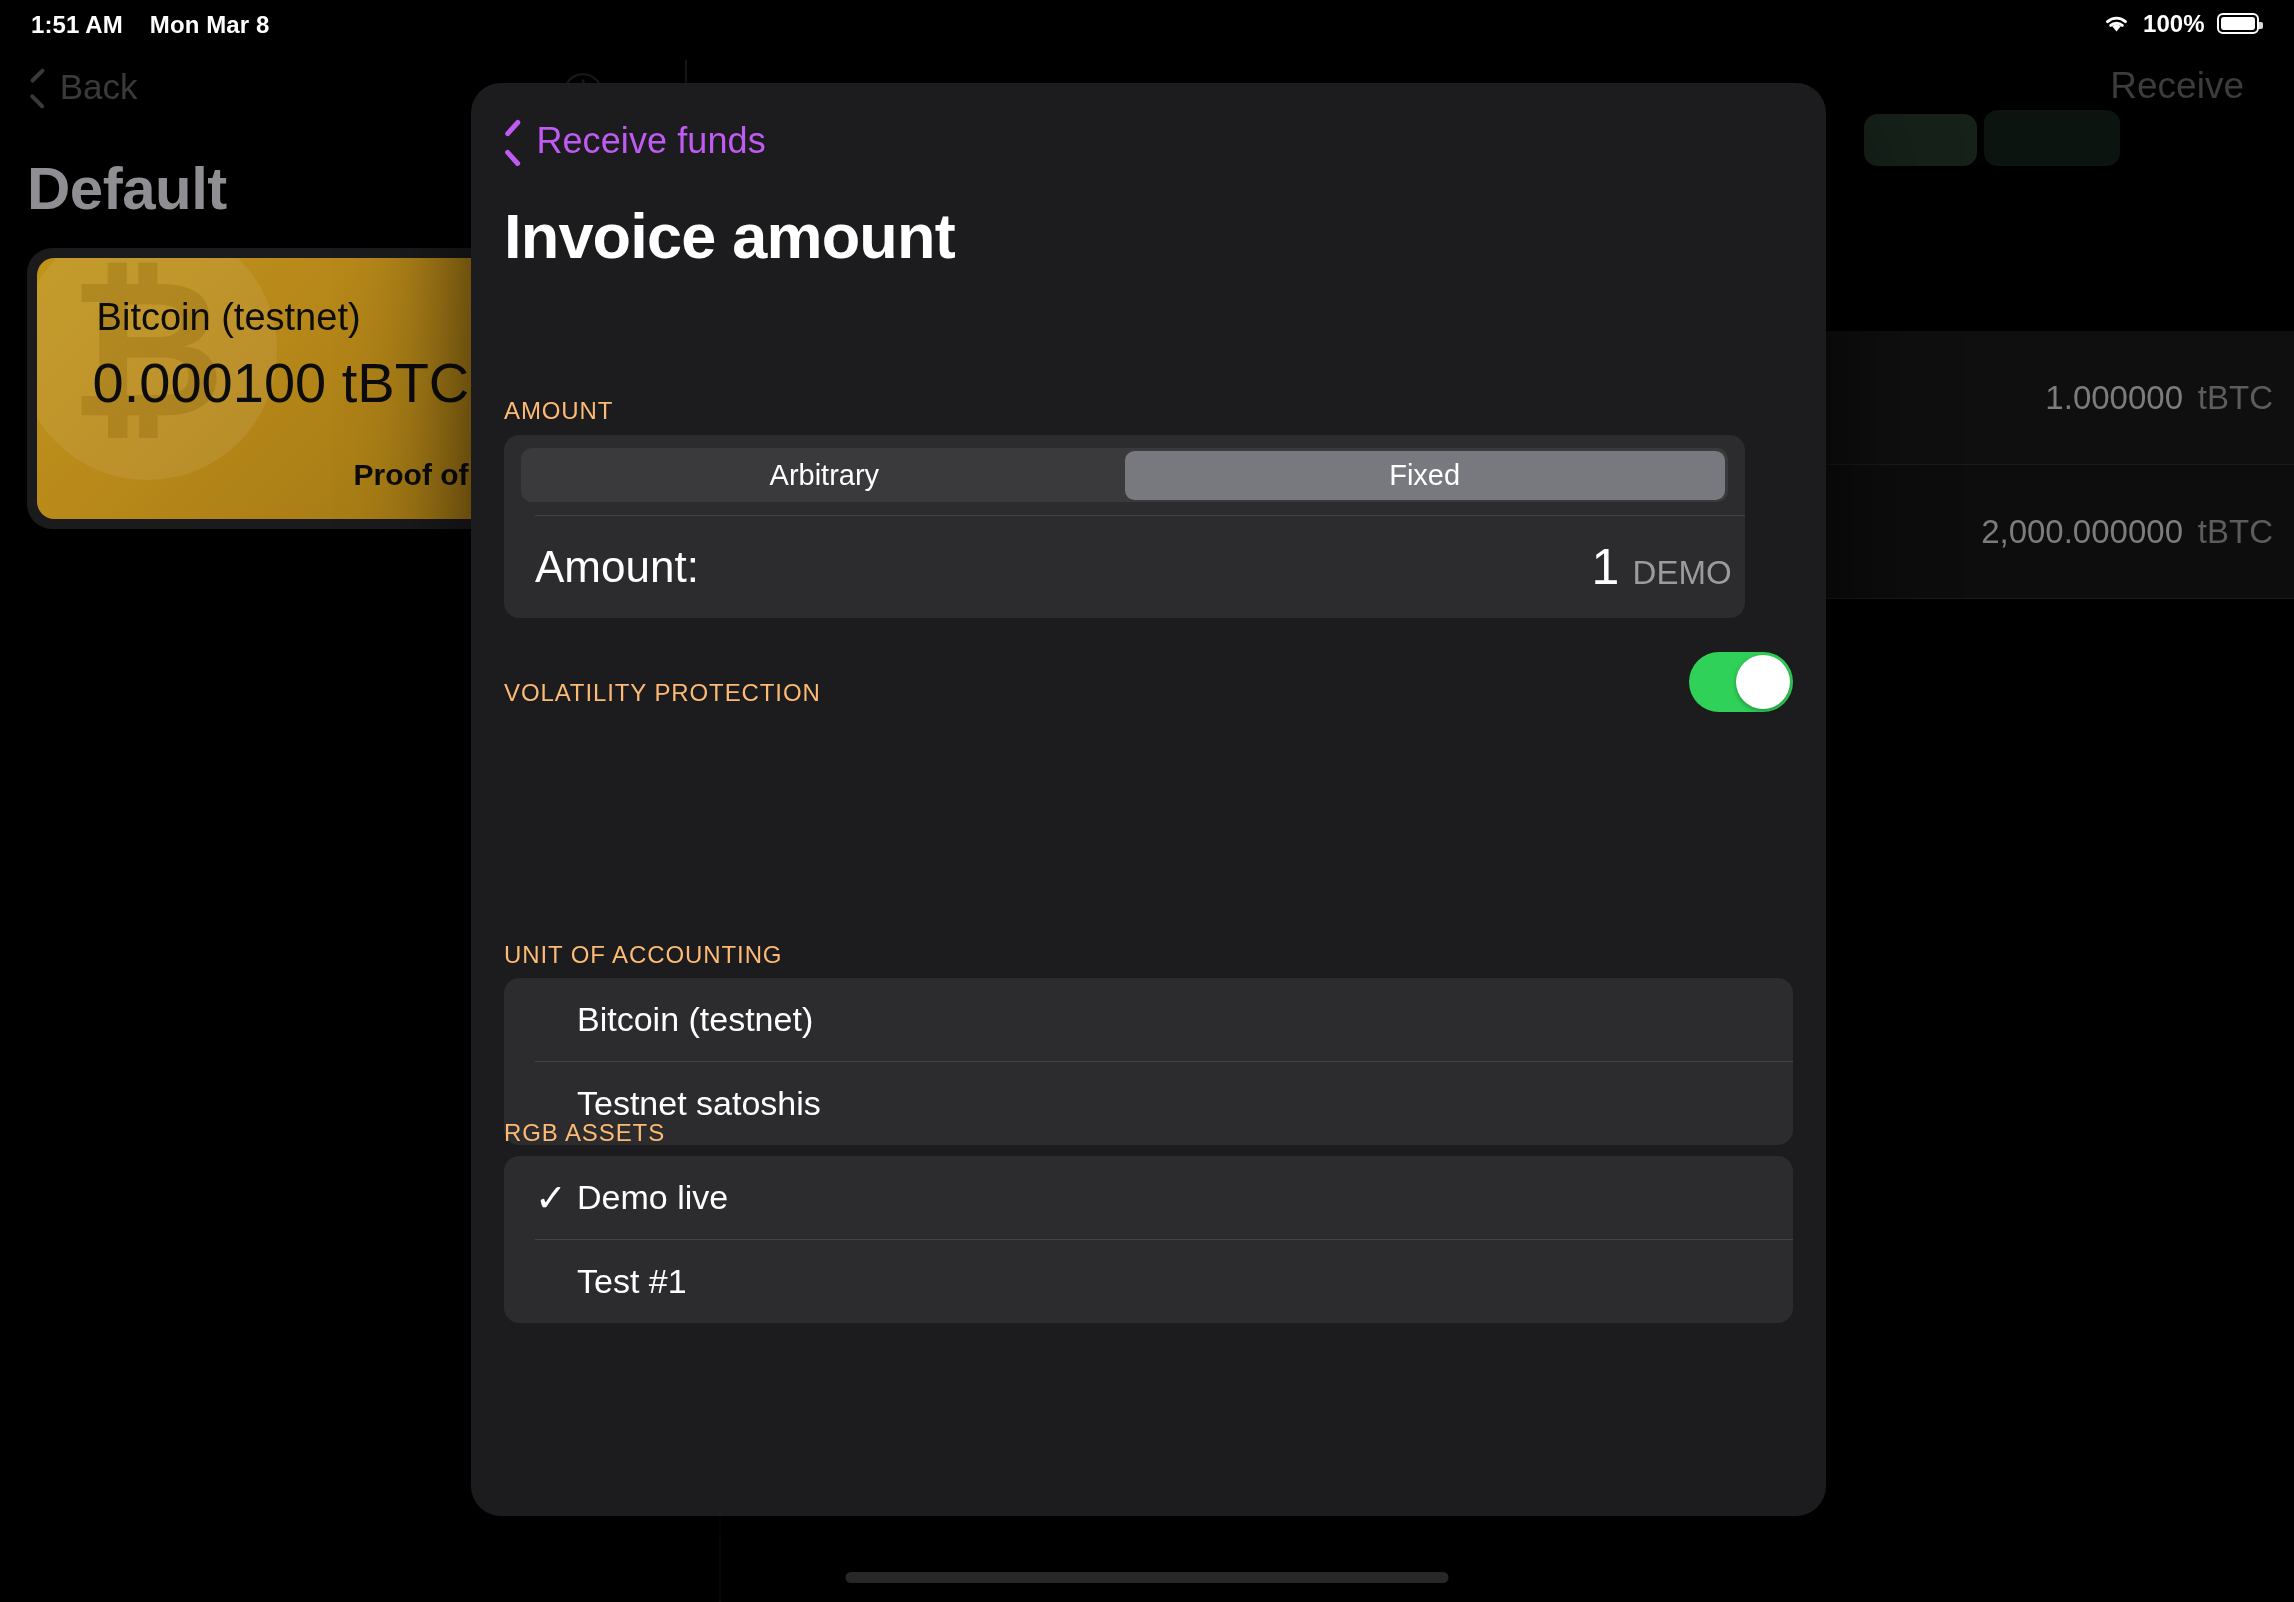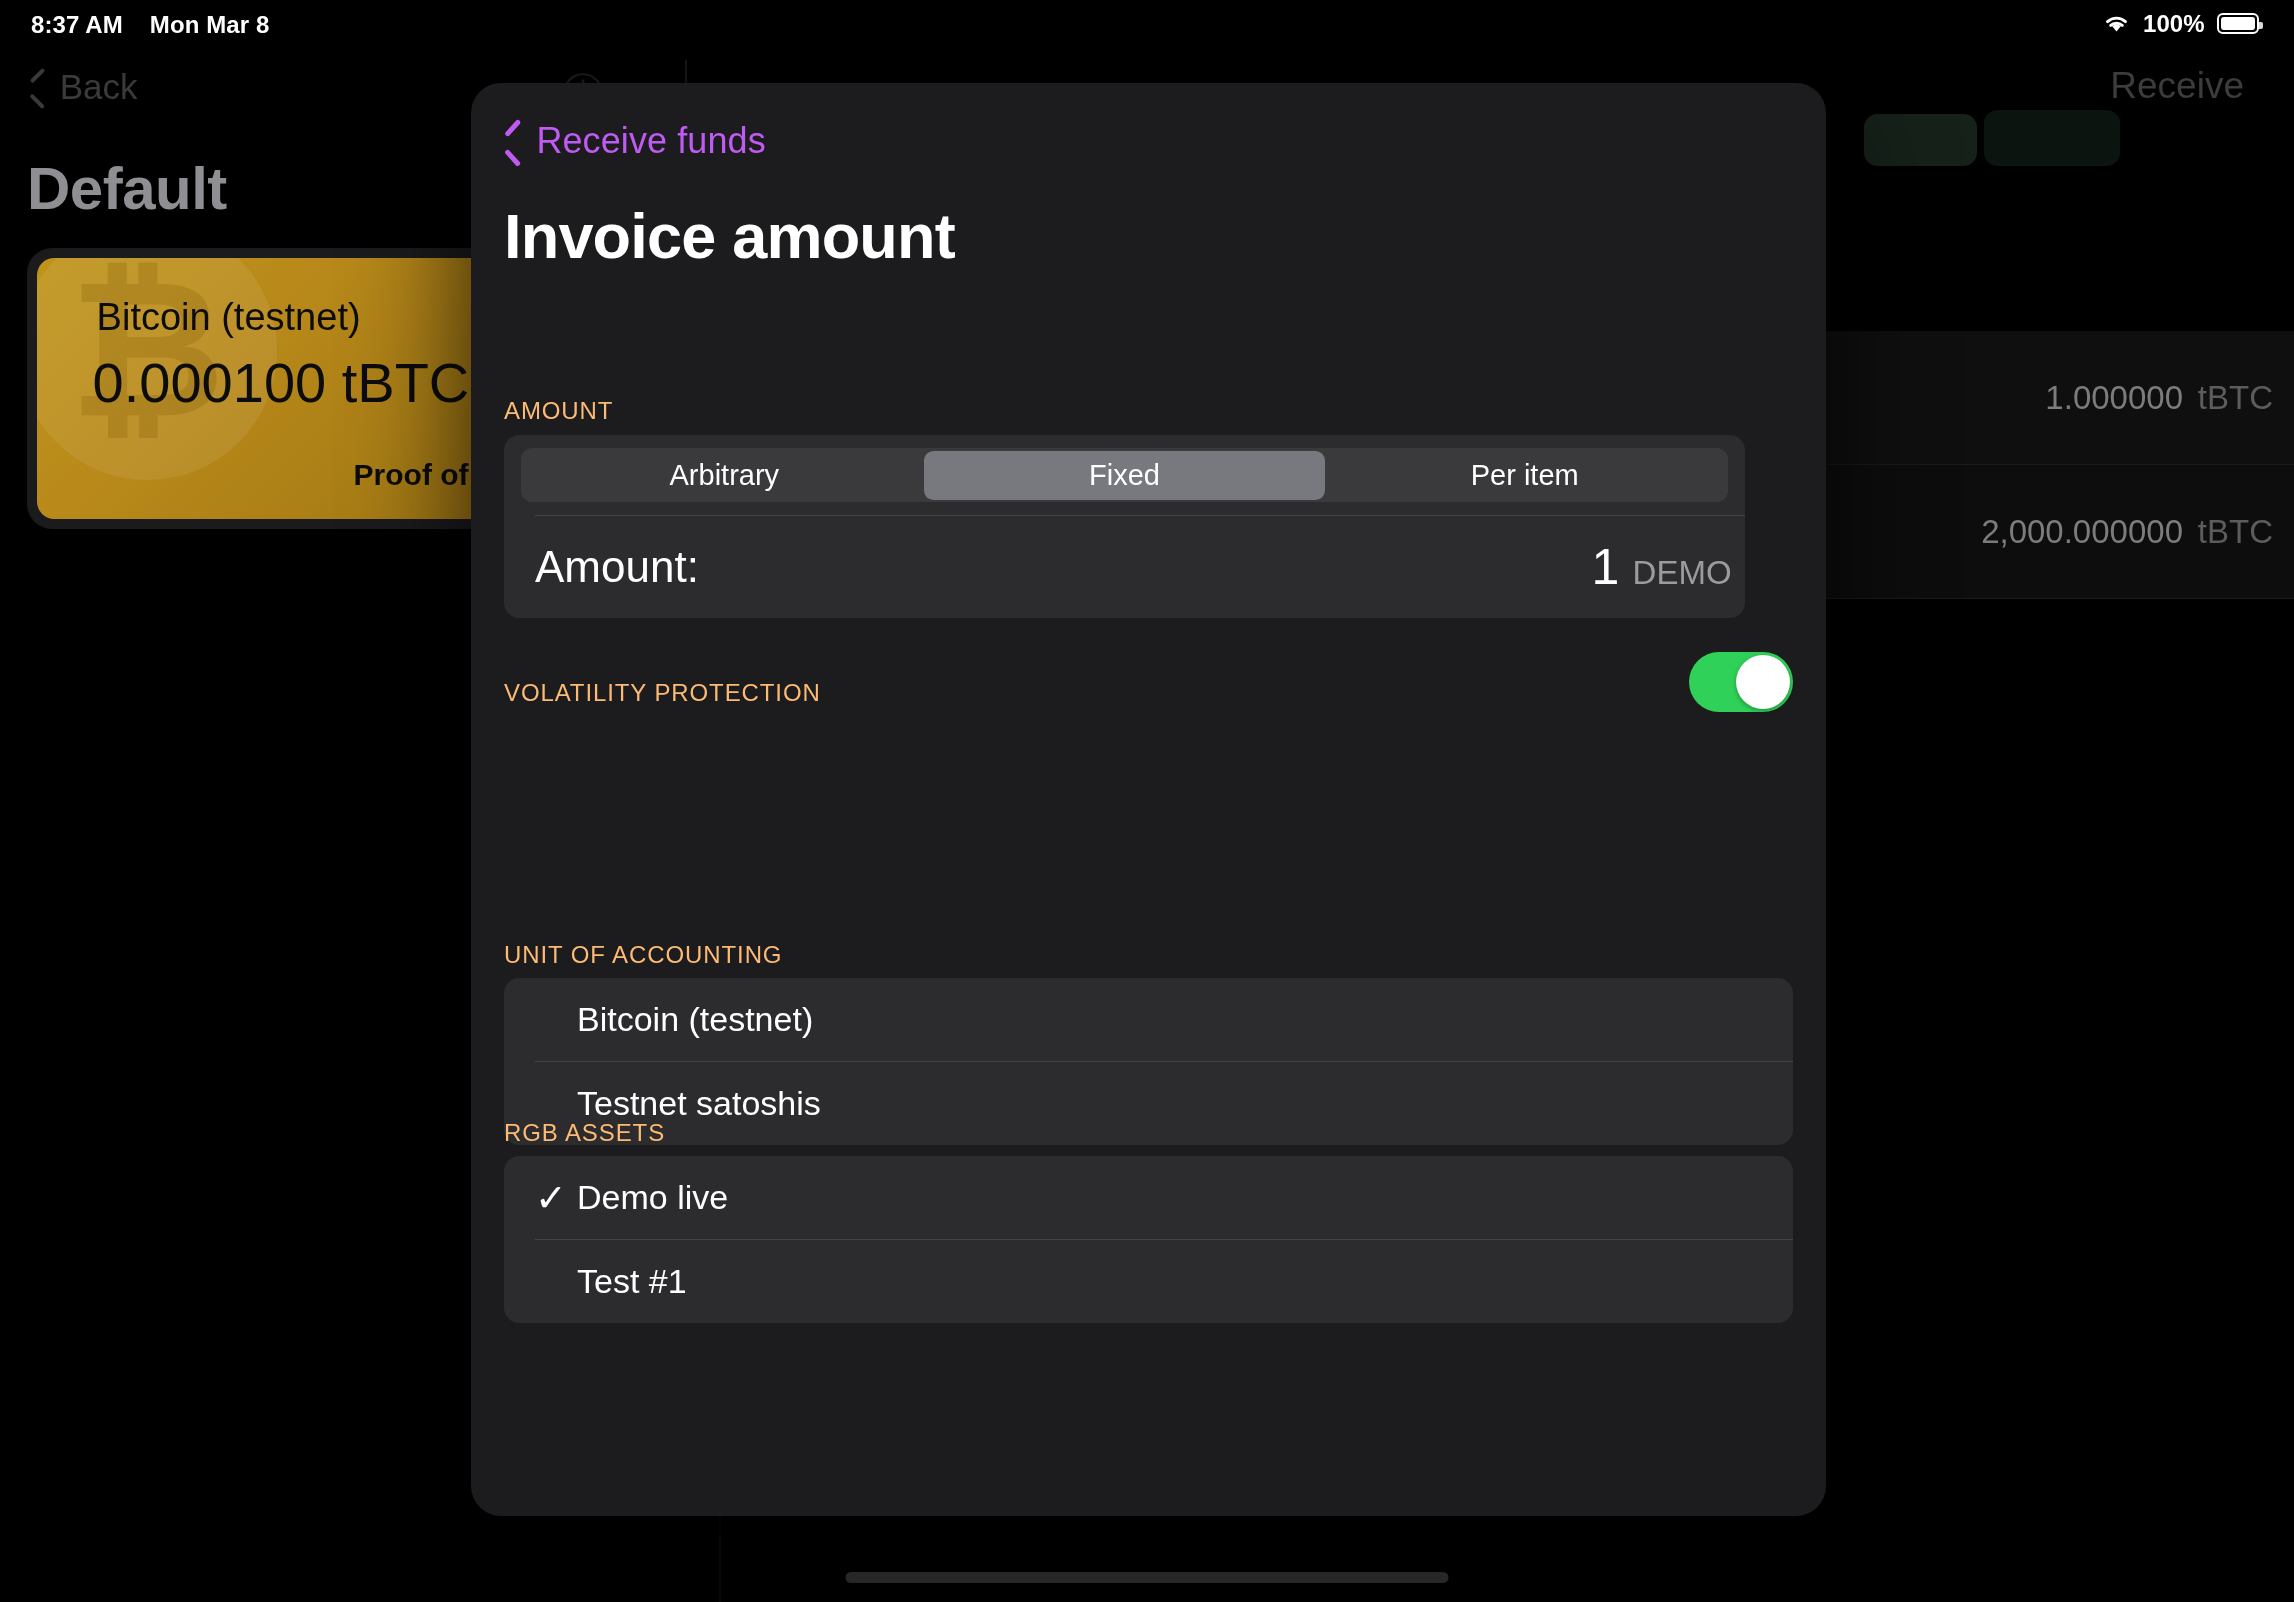--- a/index.html
+++ b/index.html
@@ -184,21 +184,21 @@
       <div class="bg-row">
         <span class="rv">2,000.000000</span>
         <span class="ru">tBTC</span>
       </div>
     </div>
     <div class="bg-vline2"></div>
   </div>
 
   <div class="statusbar">
     <div class="sb-left">
-      <span class="sb-time">8:37 AM</span>
+      <span class="sb-time">1:51 AM</span>
       <span class="sb-date">Mon Mar 8</span>
     </div>
     <div class="sb-right">
       <span class="wifi-ic">
         <svg width="29" height="21" viewBox="0 0 30 22">
           <path d="M15 19.5 L10.5 13.8 A7.4 7.4 0 0 1 19.5 13.8 Z" fill="#fff"></path>
           <path d="M5.6 9.0 A14 14 0 0 1 24.4 9.0" stroke="#fff" stroke-width="3.1" fill="none" stroke-linecap="round"></path>
           <path d="M8.9 13.0 A9.4 9.4 0 0 1 21.1 13.0" stroke="#fff" stroke-width="3.1" fill="none" stroke-linecap="round"></path>
         </svg>
       </span>
@@ -220,21 +220,20 @@
       </div>
 
       <div class="m-title">Invoice amount</div>
 
       <div class="sec-hdr sec-amount-hdr">AMOUNT</div>
       <div class="card sec-amount">
         <div class="seg-wrap">
           <div class="seg">
             <div class="seg-item">Arbitrary</div>
             <div class="seg-item sel">Fixed</div>
-            <div class="seg-item">Per item</div>
           </div>
         </div>
         <div class="amt-sepwrap">
             <div class="divider"></div>
           </div>
         <div class="amt-row">
           <span class="amt-label">Amount:</span>
           <span class="amt-right">
             <span class="amt-val">1</span>
             <span class="amt-cur">DEMO</span>

